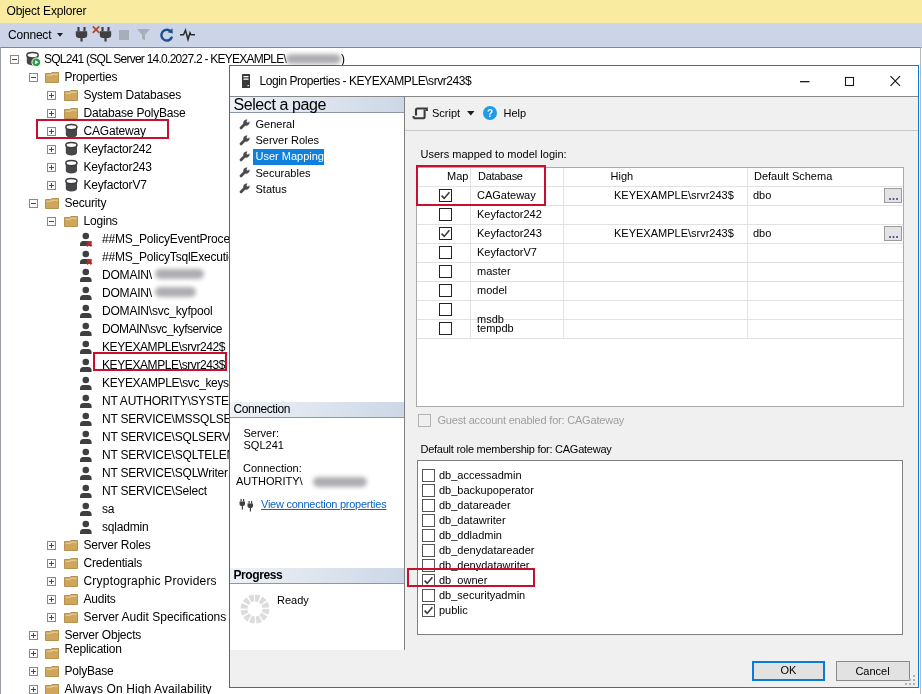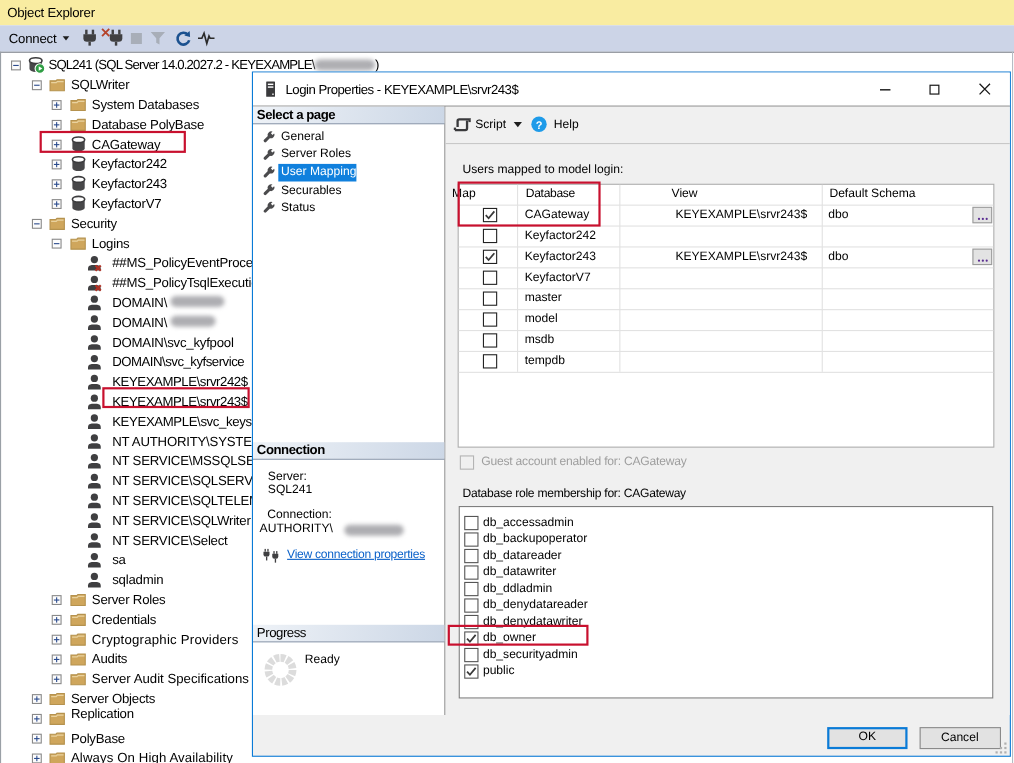--- a/index.html
+++ b/index.html
@@ -60,21 +60,21 @@
   </svg>
 <div class="t" style="left:44px;top:50px;letter-spacing:-0.75px">SQL241 (SQL Server 14.0.2027.2 - KEYEXAMPLE\</div>
 <svg style="position:absolute;left:28.5px;top:72.5px;overflow:visible" width="9" height="9">
     <rect x="0.5" y="0.5" width="8" height="8" fill="#fcfcfc" stroke="#898989"></rect>
     <rect x="2" y="4" width="5" height="1" fill="#2b4b8d"></rect>
   </svg>
 <svg style="position:absolute;left:44.5px;top:71px;overflow:visible" width="14" height="12">
     <path d="M0.5 2.5 L0.5 11.5 L13.5 11.5 L13.5 1.5 L6.8 1.5 L5.8 2.5 Z" fill="#cfa65c" stroke="#b5924e" stroke-width="1"></path>
     <path d="M1.5 4.2 L6.1 4.2 L7.1 3.2 L12.8 3.2" stroke="#e9d29e" stroke-width="1.1" fill="none"></path>
   </svg>
-<div class="t" style="left:64.5px;top:68px">SQLWriter</div>
+<div class="t" style="left:64.5px;top:68px">Properties</div>
 <svg style="position:absolute;left:47px;top:90.5px;overflow:visible" width="9" height="9">
     <rect x="0.5" y="0.5" width="8" height="8" fill="#fcfcfc" stroke="#898989"></rect>
     <rect x="2" y="4" width="5" height="1" fill="#2b4b8d"></rect>
     <rect x="4" y="2" width="1" height="5" fill="#2b4b8d"></rect>
   </svg>
 <svg style="position:absolute;left:63.5px;top:89px;overflow:visible" width="14" height="12">
     <path d="M0.5 2.5 L0.5 11.5 L13.5 11.5 L13.5 1.5 L6.8 1.5 L5.8 2.5 Z" fill="#cfa65c" stroke="#b5924e" stroke-width="1"></path>
     <path d="M1.5 4.2 L6.1 4.2 L7.1 3.2 L12.8 3.2" stroke="#e9d29e" stroke-width="1.1" fill="none"></path>
   </svg>
 <div class="t" style="left:83.5px;top:86px">System Databases</div>
@@ -344,21 +344,21 @@
   </svg>
 <svg style="position:absolute;left:845px;top:77px;overflow:visible" width="9" height="9">
     <rect x="0.5" y="0.5" width="8" height="8" fill="none" stroke="#1a1a1a" stroke-width="1.1"></rect>
   </svg>
 <svg style="position:absolute;left:890px;top:76px;overflow:visible" width="11" height="10">
     <path d="M0.5 0.2 L10 9.8 M10 0.2 L0.5 9.8" stroke="#1a1a1a" stroke-width="1.2"></path>
   </svg>
 <div class="a" style="left:230px;top:97px;width:174px;height:553px;background:#ffffff"></div>
 <div class="a" style="left:404px;top:97px;width:1px;height:553px;background:#808080"></div>
 <div class="a" style="left:230px;top:97px;width:174px;height:16px;background:linear-gradient(100deg,#eef2f7,#ccd7e6);border-bottom:1px solid #8b98ac"></div>
-<div class="d" style="left:233.5px;top:97px;line-height:15px;font-weight:bold;font-size:12px;letter-spacing:-0.42px">Select a page</div>
+<div class="d" style="left:233.5px;top:97px;line-height:15px;font-weight:normal;font-size:16px;letter-spacing:-0.42px">Select a page</div>
 <svg style="position:absolute;left:237.5px;top:118.5px;overflow:visible" width="12" height="12">
     <g transform="rotate(45 6 6)" fill="#4b4b4d">
       <circle cx="6" cy="2.6" r="3"></circle>
       <rect x="4.6" y="3.5" width="2.8" height="8" rx="1.2"></rect>
       <rect x="4.9" y="-1.5" width="2.2" height="3.2" fill="#ffffff"></rect>
     </g>
   </svg>
 <div class="d" style="left:255.5px;top:116.0px;line-height:16.2px">General</div>
 <svg style="position:absolute;left:237.5px;top:134.7px;overflow:visible" width="12" height="12">
     <g transform="rotate(45 6 6)" fill="#4b4b4d">
@@ -387,41 +387,41 @@
 <div class="d" style="left:255.5px;top:164.6px;line-height:16.2px">Securables</div>
 <svg style="position:absolute;left:237.5px;top:183.3px;overflow:visible" width="12" height="12">
     <g transform="rotate(45 6 6)" fill="#4b4b4d">
       <circle cx="6" cy="2.6" r="3"></circle>
       <rect x="4.6" y="3.5" width="2.8" height="8" rx="1.2"></rect>
       <rect x="4.9" y="-1.5" width="2.2" height="3.2" fill="#ffffff"></rect>
     </g>
   </svg>
 <div class="d" style="left:255.5px;top:180.8px;line-height:16.2px">Status</div>
 <div class="a" style="left:230px;top:401.5px;width:174px;height:16px;background:linear-gradient(100deg,#eef2f7,#ccd7e6);border-bottom:1px solid #8b98ac"></div>
-<div class="d" style="left:233.5px;top:401.5px;line-height:15px;font-weight:bold;font-size:12px;letter-spacing:-0.42px">Connection</div>
+<div class="d" style="left:233.5px;top:401.5px;line-height:15px;font-weight:normal;font-size:12px;letter-spacing:-0.42px">Connection</div>
 <div class="d" style="left:243.5px;top:427px">Server:</div>
 <div class="d" style="left:243.5px;top:438.5px">SQL241</div>
 <div class="d" style="left:243px;top:462px">Connection:</div>
 <div class="d" style="left:236px;top:475px">AUTHORITY\</div>
 <div class="a" style="left:313px;top:476.5px;width:54px;height:10px;background:#aeaeb2;border-radius:5px;filter:blur(2px)"></div>
 <svg style="position:absolute;left:239px;top:499px;overflow:visible" width="15" height="13">
     <g fill="#404042">
       <rect x="1.5" y="0" width="1.2" height="2.5"></rect>
       <rect x="4" y="0" width="1.2" height="2.5"></rect>
       <path d="M0.5 2.5 L6 2.5 L6 5 A2 2 0 0 1 4 7 L2.5 7 A2 2 0 0 1 0.5 5 Z"></path>
       <rect x="2.8" y="7" width="1.2" height="3.5"></rect>
       <rect x="9.5" y="2" width="1.2" height="2.5"></rect>
       <rect x="12" y="2" width="1.2" height="2.5"></rect>
       <path d="M8.5 4.5 L14 4.5 L14 7 A2 2 0 0 1 12 9 L10.5 9 A2 2 0 0 1 8.5 7 Z"></path>
       <rect x="10.8" y="9" width="1.2" height="3.5"></rect>
     </g>
   </svg>
 <div class="d" style="left:261px;top:498px;color:#0b61c9;text-decoration:underline;letter-spacing:-0.25px">View connection properties</div>
 <div class="a" style="left:230px;top:567.5px;width:174px;height:16px;background:linear-gradient(100deg,#eef2f7,#ccd7e6);border-bottom:1px solid #8b98ac"></div>
-<div class="d" style="left:233.5px;top:567.5px;line-height:15px;font-weight:normal;font-size:12px;letter-spacing:-0.42px">Progress</div>
+<div class="d" style="left:233.5px;top:567.5px;line-height:15px;font-weight:bold;font-size:12px;letter-spacing:-0.42px">Progress</div>
 <svg style="position:absolute;left:240px;top:594px;overflow:visible" width="30" height="30">
     <circle cx="15" cy="15" r="11" fill="none" stroke="#dcdcdc" stroke-width="7" stroke-dasharray="4.3 1.46" transform="rotate(-90 15 15)"></circle>
   </svg>
 <div class="d" style="left:277px;top:594px">Ready</div>
 <div class="a" style="left:405px;top:97px;width:513px;height:553px;background:#f0f0f0"></div>
 <div class="a" style="left:405px;top:130px;width:513px;height:1px;background:#c8c8c8"></div>
 <svg style="position:absolute;left:412.5px;top:105px;overflow:visible" width="15" height="15">
     <g stroke="#3a3a3c" stroke-width="2.1" fill="none">
       <path d="M14 3.6 L14 3.5 L4.5 3.5 Q3 3.5 3 5 L3 10.5"></path>
       <path d="M13.9 3.5 L13.9 6"></path>
@@ -437,23 +437,23 @@
     <circle cx="7" cy="7" r="7" fill="#1e9be9"></circle>
     <text x="7" y="11" text-anchor="middle" font-size="10" font-weight="bold" fill="#fff" font-family="Liberation Sans">?</text>
   </svg>
 <div class="d" style="left:503.5px;top:97px;line-height:33px">Help</div>
 <div class="d" style="left:420.5px;top:148px">Users mapped to model login:</div>
 <div class="a" style="left:416px;top:167px;width:488px;height:240px;background:#fff;border:1px solid #ababab"></div>
 <div class="a" style="left:469.5px;top:168px;width:1px;height:170px;background:#e2e2e2"></div>
 <div class="a" style="left:563px;top:168px;width:1px;height:170px;background:#e2e2e2"></div>
 <div class="a" style="left:746.5px;top:168px;width:1px;height:170px;background:#e2e2e2"></div>
 <div class="a" style="left:417px;top:186px;width:486px;height:1px;background:#e2e2e2"></div>
-<div class="d" style="left:411px;top:167px;line-height:19px">Map</div>
+<div class="d" style="left:447px;top:167px;line-height:19px">Map</div>
 <div class="d" style="left:478px;top:167px;line-height:19px;letter-spacing:-0.3px">Database</div>
-<div class="d" style="left:610.5px;top:167px;line-height:19px">View</div>
+<div class="d" style="left:610.5px;top:167px;line-height:19px">High</div>
 <div class="d" style="left:754px;top:167px;line-height:19px">Default Schema</div>
 <div class="a" style="left:417px;top:205px;width:486px;height:1px;background:#e2e2e2"></div>
 <svg style="position:absolute;left:439px;top:189px;overflow:visible" width="13" height="13">
     <rect x="0.5" y="0.5" width="12" height="12" fill="#ffffff" stroke="#222222" stroke-width="1"></rect>
     <path d="M2.6 6.6 L5.2 9.4 L10.4 3.2" stroke="#3a3a3a" stroke-width="1.6" fill="none"></path>
   </svg>
 <div class="d" style="left:477px;top:186px;line-height:19px">CAGateway</div>
 <div class="d" style="left:614px;top:186px;line-height:19px">KEYEXAMPLE\srvr243$</div>
 <div class="d" style="left:753px;top:186px;line-height:19px">dbo</div>
 <div class="a" style="left:884px;top:188px;width:18px;height:15px;background:#e3e3e3;border:1px solid #9c9c9c"></div>
@@ -493,32 +493,32 @@
 <div class="d" style="left:477px;top:262px;line-height:19px">master</div>
 <div class="a" style="left:417px;top:300px;width:486px;height:1px;background:#e2e2e2"></div>
 <svg style="position:absolute;left:439px;top:284px;overflow:visible" width="13" height="13">
     <rect x="0.5" y="0.5" width="12" height="12" fill="#ffffff" stroke="#222222" stroke-width="1"></rect>
   </svg>
 <div class="d" style="left:477px;top:281px;line-height:19px">model</div>
 <div class="a" style="left:417px;top:319px;width:486px;height:1px;background:#e2e2e2"></div>
 <svg style="position:absolute;left:439px;top:303px;overflow:visible" width="13" height="13">
     <rect x="0.5" y="0.5" width="12" height="12" fill="#ffffff" stroke="#222222" stroke-width="1"></rect>
   </svg>
-<div class="d" style="left:477px;top:300px;line-height:19px">msdb</div>
+<div class="d" style="left:477px;top:310px;line-height:19px">msdb</div>
 <div class="a" style="left:417px;top:338px;width:486px;height:1px;background:#e2e2e2"></div>
 <svg style="position:absolute;left:439px;top:322px;overflow:visible" width="13" height="13">
     <rect x="0.5" y="0.5" width="12" height="12" fill="#ffffff" stroke="#222222" stroke-width="1"></rect>
   </svg>
 <div class="d" style="left:477px;top:319px;line-height:19px">tempdb</div>
 <div class="a" style="left:416px;top:164.5px;width:130px;height:41.5px;border:2px solid #c8102e"></div>
 <svg style="position:absolute;left:418px;top:413.5px;overflow:visible" width="13" height="13">
     <rect x="0.5" y="0.5" width="12" height="12" fill="#f0f0f0" stroke="#b4b4b4" stroke-width="1"></rect>
   </svg>
 <div class="d" style="left:437.5px;top:414px;color:#9e9e9e;letter-spacing:-0.2px">Guest account enabled for: CAGateway</div>
-<div class="d" style="left:420.5px;top:443px;letter-spacing:-0.25px">Database role membership for: CAGateway</div>
+<div class="d" style="left:420.5px;top:443px;letter-spacing:-0.25px">Default role membership for: CAGateway</div>
 <div class="a" style="left:417px;top:460px;width:486px;height:175px;background:#fff;border:1px solid #7f7f7f"></div>
 <svg style="position:absolute;left:421.5px;top:468.5px;overflow:visible" width="13" height="13">
     <rect x="0.5" y="0.5" width="12" height="12" fill="#ffffff" stroke="#555555" stroke-width="1"></rect>
   </svg>
 <div class="d" style="left:439px;top:468.5px;line-height:13.5px">db_accessadmin</div>
 <svg style="position:absolute;left:421.5px;top:483.6px;overflow:visible" width="13" height="13">
     <rect x="0.5" y="0.5" width="12" height="12" fill="#ffffff" stroke="#555555" stroke-width="1"></rect>
   </svg>
 <div class="d" style="left:439px;top:483.6px;line-height:13.5px">db_backupoperator</div>
 <svg style="position:absolute;left:421.5px;top:498.7px;overflow:visible" width="13" height="13">

